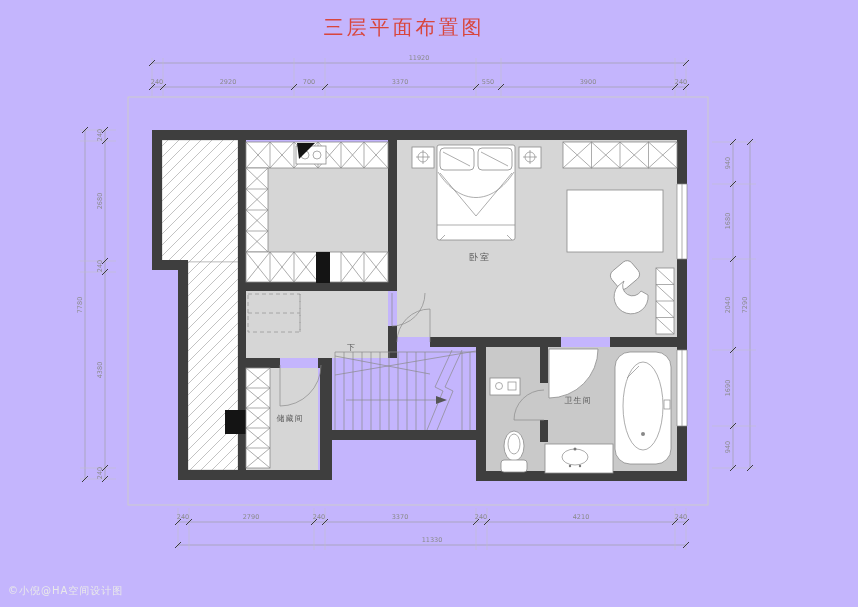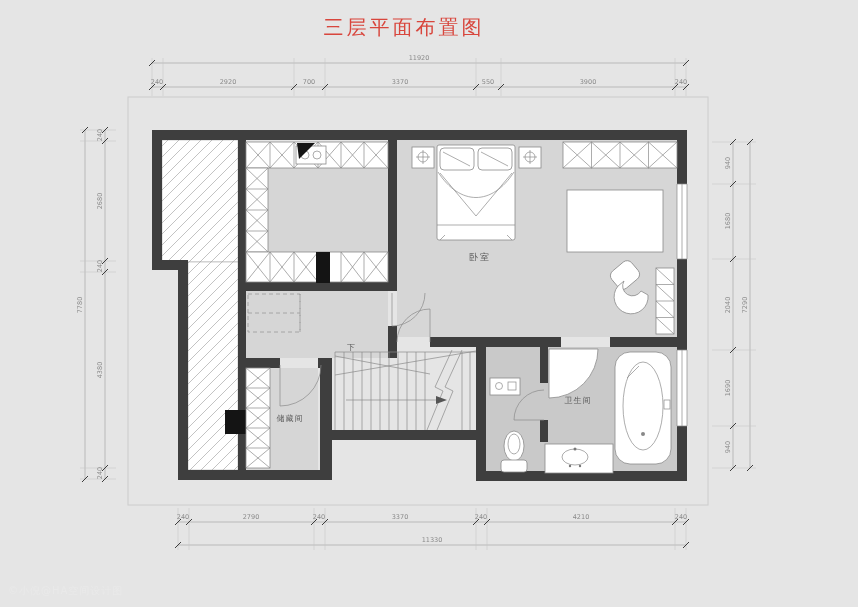--- a/index.html
+++ b/index.html
@@ -1,16 +1,16 @@
 <!DOCTYPE html>
 <html><head>
 <meta charset="utf-8">
 <style>
   html,body{margin:0;padding:0;background:#fff;}
-  .page{position:relative;width:858px;height:607px;background:#e5e5e5;overflow:hidden;
+  .page{position:relative;width:858px;height:607px;background:#c4b5fd;overflow:hidden;
         font-family:"DejaVu Sans","Liberation Sans",sans-serif;}
   svg{position:absolute;left:0;top:0;}
   text{font-family:"DejaVu Sans","Liberation Sans",sans-serif;}
   .dimtxt{font-size:6.5px;fill:#8a8a8a;}
   .roomtxt{font-size:9px;fill:#5a5a5a;letter-spacing:2px;}
   .smalltxt{font-size:8px;fill:#5a5a5a;letter-spacing:1px;}
   .titletxt{font-size:20px;fill:#d8463d;letter-spacing:3px;}
   .marktxt{font-size:10px;fill:#e9e9e9;letter-spacing:1px;}
   .wall{fill:#3e3e3e;}
   .dimline{stroke:#9b9b9b;stroke-width:0.6;}

